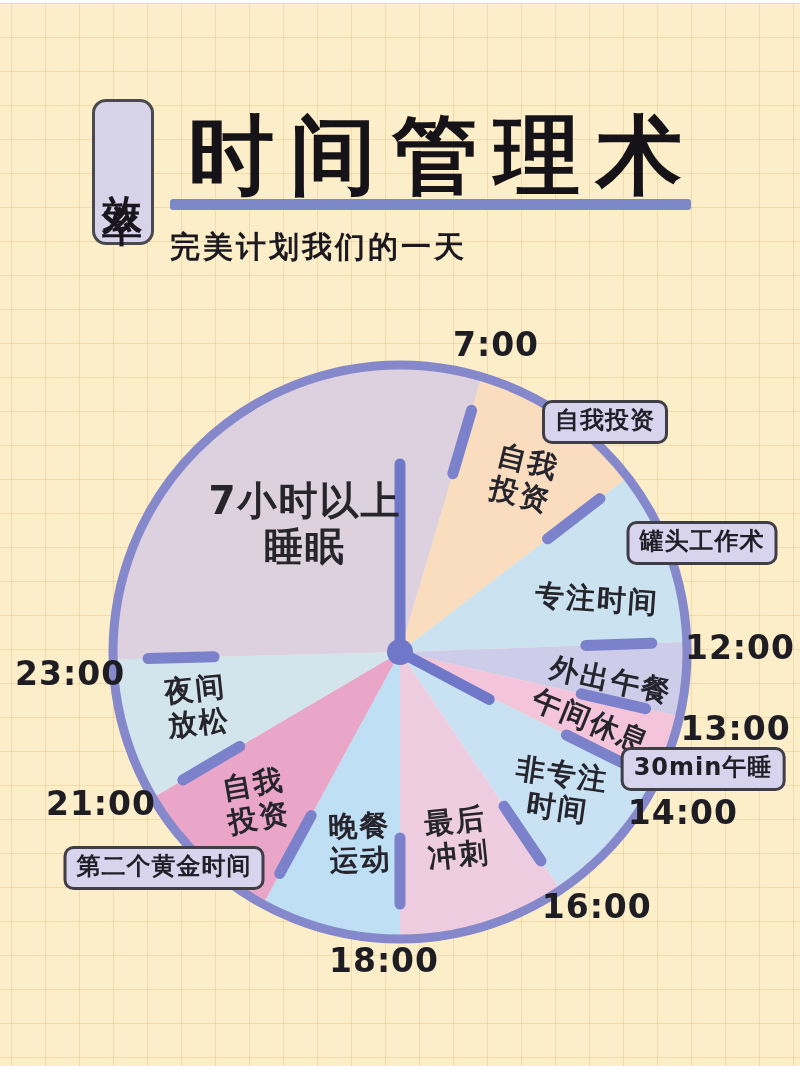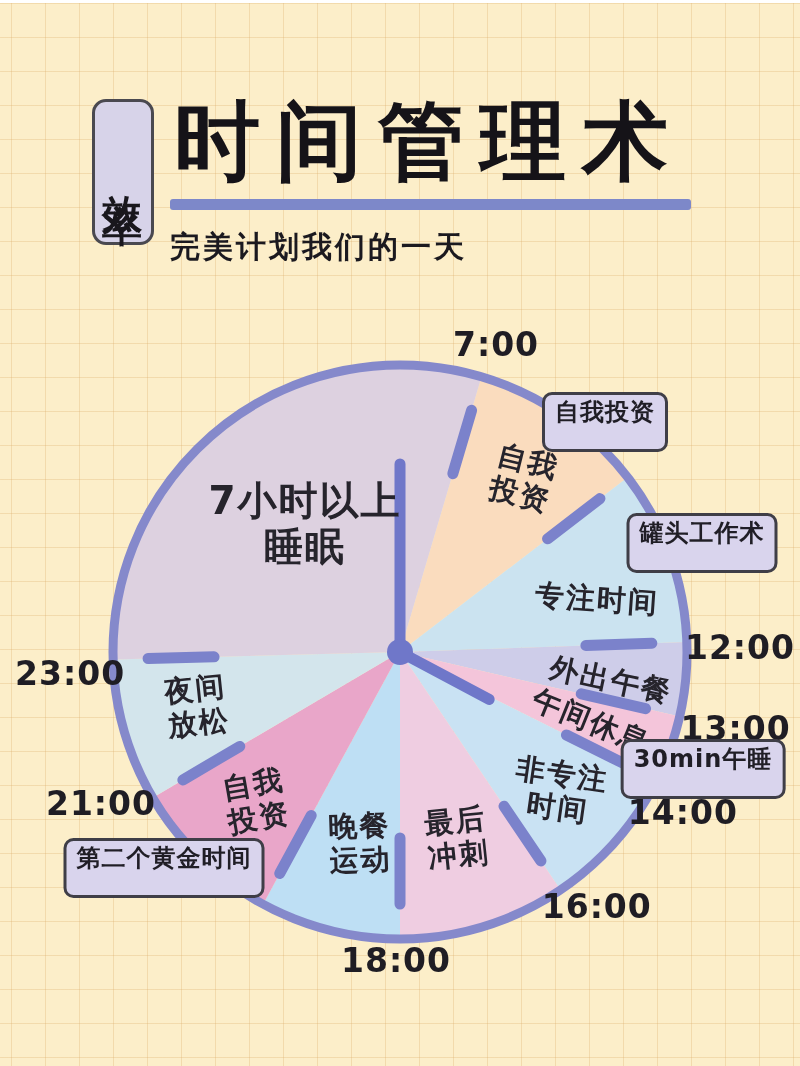--- a/index.html
+++ b/index.html
@@ -51,35 +51,35 @@
     letter-spacing:2px;
   }
   .seg-label.large{font-size:39px;}
   .time-label{
     position:absolute;white-space:nowrap;
     font-size:33px;font-weight:700;color:#1f1d24;letter-spacing:1px;
   }
   .callout{
     position:absolute;white-space:nowrap;
     background:#d9d4ed;border:3px solid #3f3e47;border-radius:10px;
-    padding:1px 10px 21px 10px;
+    padding:1px 10px 5px 10px;
     font-size:24px;font-weight:700;color:#201e26;letter-spacing:1px;
   }
 </style>
 </head>
 <body>
 
 <div class="grid-bg"></div>
 <div class="top-strip"></div>
 
 <header>
   <div class="badge" style="background: rgb(215, 211, 233);">
     <span>效率</span>
   </div>
-  <h1 class="title" style="margin:2px">时间管理术</h1>
+  <h1 class="title" style="margin:16px">时间管理术</h1>
   <div class="title-underline" style="background: rgb(125, 136, 201);"></div>
   <div class="subtitle">完美计划我们的一天</div>
 </header>
 
 <svg id="clock-svg" width="800" height="1066" viewBox="0 0 800 1066">
     <path d="M 400 652 L 481.5124039300258 376.8187360928286 A 287 287 0 0 1 627.6924086635845 477.28546987449715 Z" fill="#fadcbe"></path>
     <path d="M 400 652 L 627.6924086635845 477.28546987449715 A 287 287 0 0 1 686.8251673544805 641.9838444463821 Z" fill="#cbe3f0"></path>
     <path d="M 400 652 L 686.8251673544805 641.9838444463821 A 287 287 0 0 1 679.6442085933625 716.5609525966892 Z" fill="#cecde9"></path>
     <path d="M 400 652 L 679.6442085933625 716.5609525966892 A 287 287 0 0 1 656.8461617797811 780.0587723625151 Z" fill="#f4c5da"></path>
     <path d="M 400 652 L 656.8461617797811 780.0587723625151 A 287 287 0 0 1 560.4883632961044 889.9337833232969 Z" fill="#c9e2f3"></path>
@@ -120,20 +120,20 @@
 投资</div>
     <div class="seg-label" style="left: 197px; top: 706px; transform: translate(-50%, -50%) rotate(-6deg);">夜间
 放松</div>
     <div class="seg-label large" style="left: 305px; top: 524px; transform: translate(-50%, -50%) rotate(0deg);">7小时以上
 睡眠</div>
     <div class="time-label" style="left: 496.052px; top: 343.612px; transform: translate(-50%, -50%);">7:00</div>
     <div class="time-label" style="left: 739.967px; top: 647.253px; transform: translate(-50%, -50%);">12:00</div>
     <div class="time-label" style="left: 735.584px; top: 727.627px; transform: translate(-50%, -50%); text-align: center;">13:00</div>
     <div class="time-label" style="left: 682.866px; top: 812.038px; transform: translate(-50%, -50%);">14:00</div>
     <div class="time-label" style="left: 596.743px; top: 905.64px; transform: translate(-50%, -50%);">16:00</div>
-    <div class="time-label" style="left: 396px; top: 960px; transform: translate(-50%, -50%);">18:00</div>
+    <div class="time-label" style="left: 384px; top: 960px; transform: translate(-50%, -50%);">18:00</div>
     <div class="time-label" style="left: 100.984px; top: 803.044px; transform: translate(-50%, -50%);">21:00</div>
     <div class="time-label" style="left: 70.1287px; top: 661.214px; transform: translate(-50%, -50%); margin-top: 12px;">23:00</div>
     <div class="callout" style="left: 605px; top: 422px; transform: translate(-50%, -50%);">自我投资</div>
     <div class="callout" style="left: 702px; top: 543px; transform: translate(-50%, -50%);">罐头工作术</div>
     <div class="callout" style="left: 703px; top: 769px; transform: translate(-50%, -50%);">30min午睡</div>
     <div class="callout" style="left: 164px; top: 868px; transform: translate(-50%, -50%);">第二个黄金时间</div>
   </div>
 
 </body></html>

